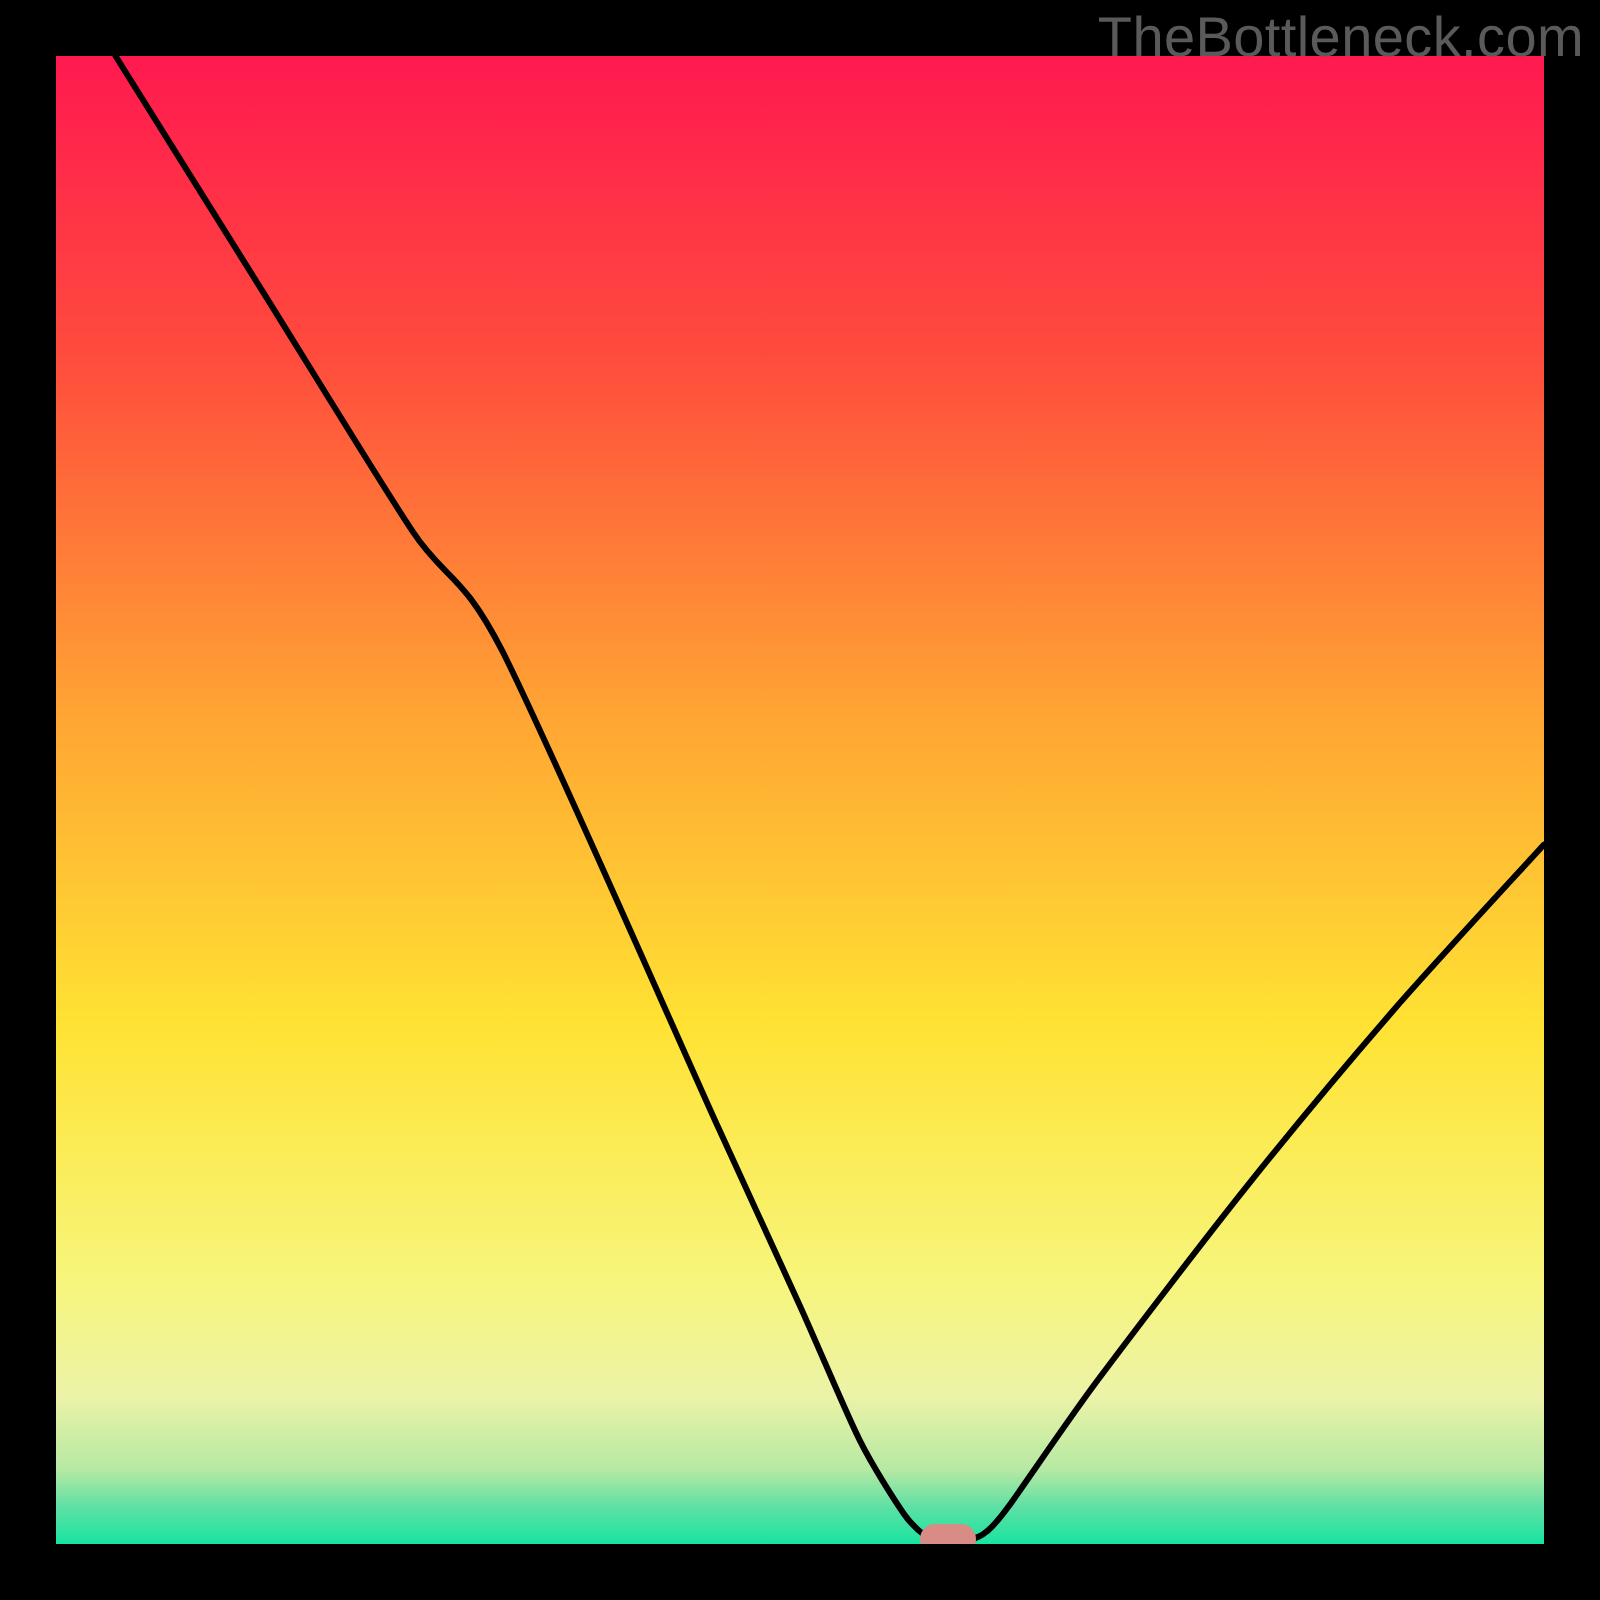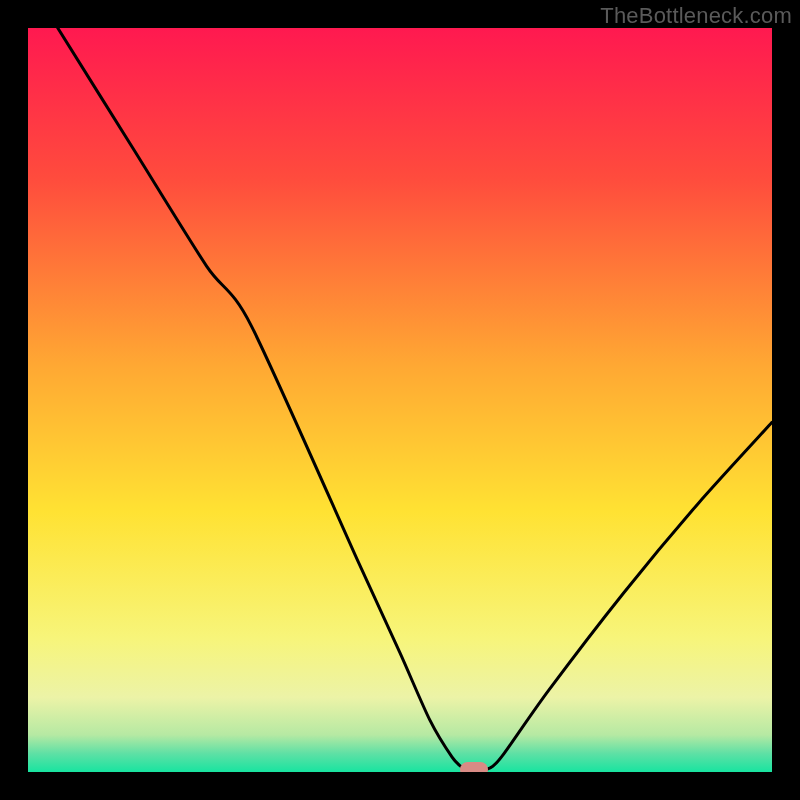--- a/index.html
+++ b/index.html
@@ -25,21 +25,21 @@
     overflow: hidden;
   }
   svg {
     display: block;
   }
   .attribution {
     position: absolute;
     top: 3px;
     right: 8px;
     font-family: Arial, Helvetica, sans-serif;
-    font-size: 22px;
+    font-size: 28px;
     color: #5a5a5a;
     font-weight: 500;
     letter-spacing: 0.2px;
   }
   .marker {
     position: absolute;
     width: 28px;
     height: 15px;
     background: #d98b85;
     border-radius: 8px;

